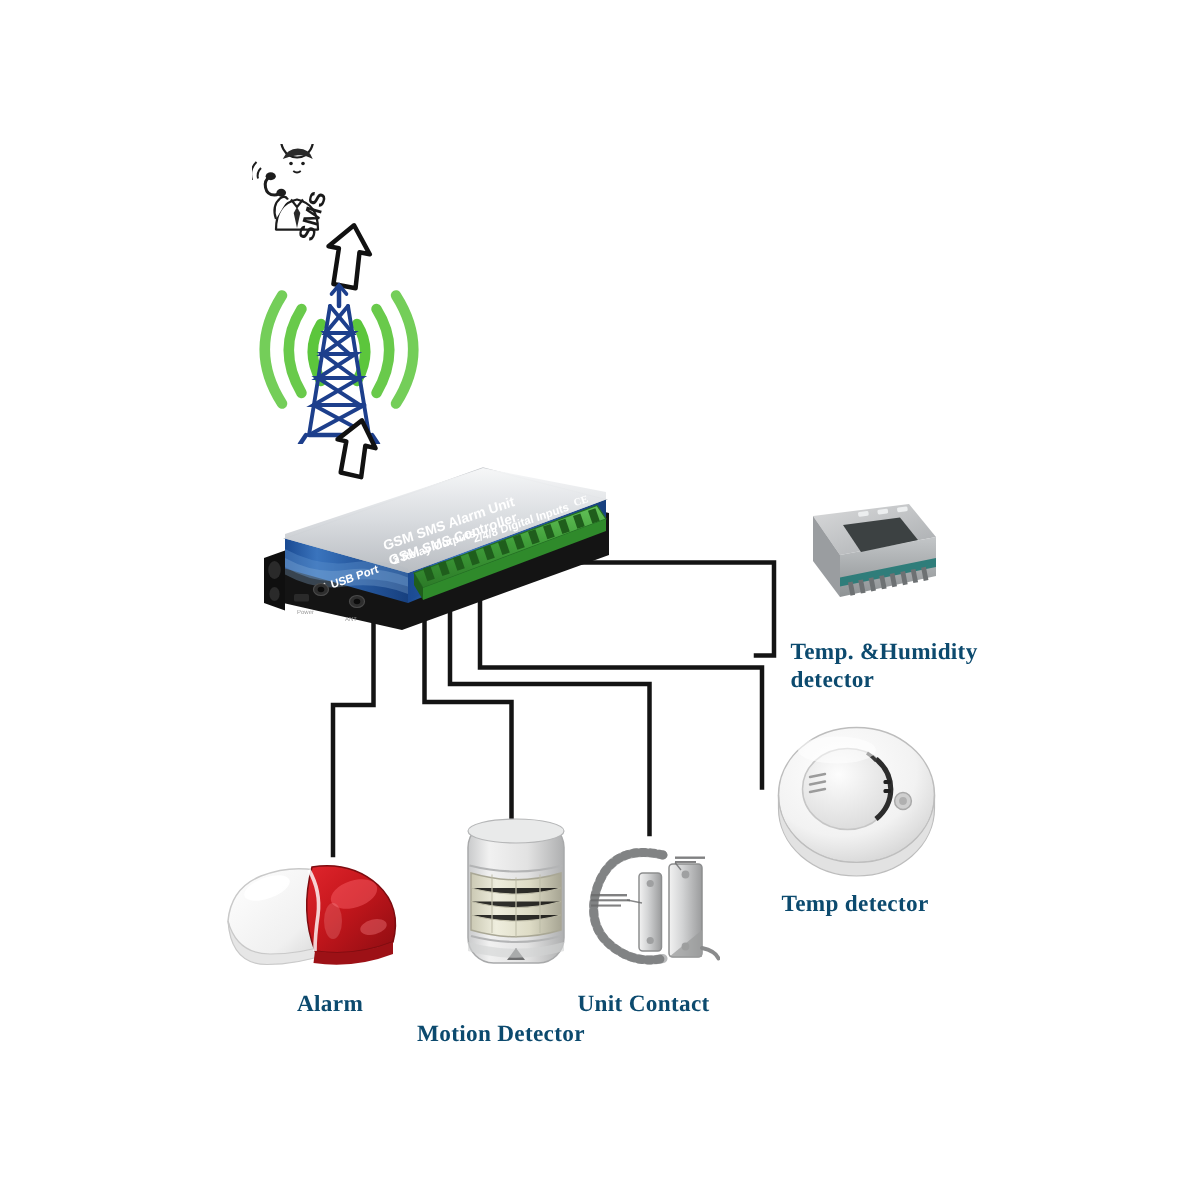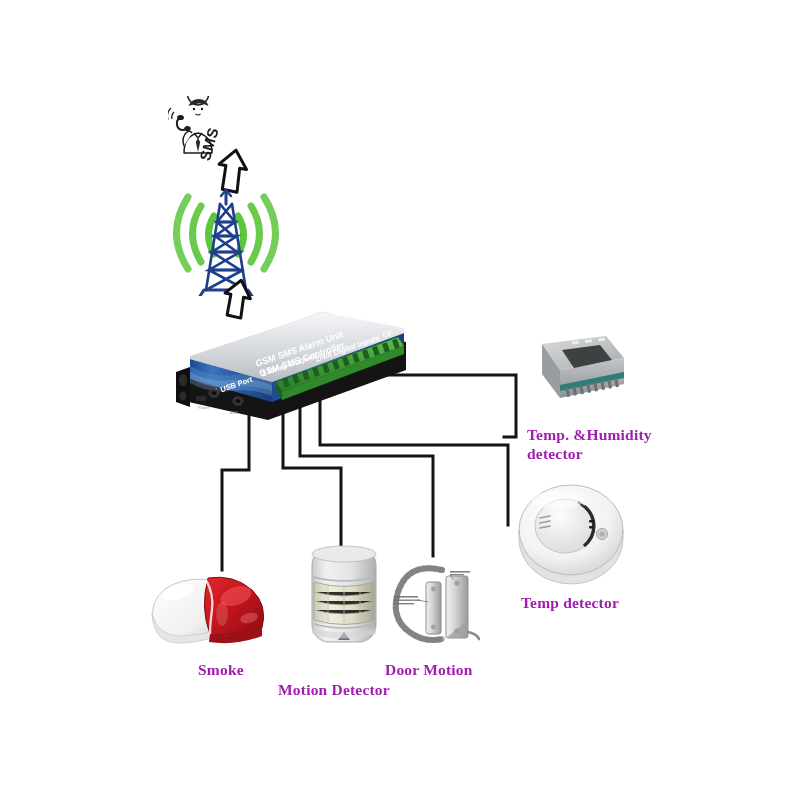--- a/index.html
+++ b/index.html
@@ -26,21 +26,21 @@
     left: 0; top: 0;
     width: 800px; height: 800px;
     pointer-events: none;
   }
 
   
   .device-label {
     position: absolute;
     font-family: "Liberation Serif", serif;
     font-weight: bold;
-    color: #a21caf;
+    color: #0c4a6e;
     font-size: 15.5px;
     line-height: 1.25;
     letter-spacing: 0.2px;
     white-space: pre-line;
   }
 
   
   .person-wrap { left: 168px; top: 96px; width: 62px; height: 58px; }
 
   
@@ -383,21 +383,21 @@
 
       <path d="M58,24 q8,14 6,30 q-2,14 -2,24" fill="none" stroke="#ffffff" stroke-width="2.4" opacity="0.8"></path>
 
       <ellipse cx="88" cy="40" rx="16" ry="9" fill="#ff6a6f" opacity="0.42" transform="rotate(-18 88 40)"></ellipse>
       <ellipse cx="101" cy="62" rx="9" ry="5" fill="#ff8a8e" opacity="0.35" transform="rotate(-14 101 62)"></ellipse>
       <ellipse cx="74" cy="58" rx="6" ry="12" fill="#ffb0b3" opacity="0.22"></ellipse>
 
       <ellipse cx="30" cy="36" rx="16" ry="7" fill="#ffffff" opacity="0.9" transform="rotate(-20 30 36)"></ellipse>
     </svg>
   </div>
-  <div class="device-label lbl-siren">Smoke</div>
+  <div class="device-label lbl-siren">Alarm</div>
 
   <div class="abs motion-wrap">
     <svg viewBox="0 0 76 108" width="76" height="108">
       <defs>
         <linearGradient id="pirBody" x1="0" y1="0" x2="1" y2="0">
           <stop offset="0%" stop-color="#c9cacb"></stop>
           <stop offset="22%" stop-color="#f1f1f1"></stop>
           <stop offset="62%" stop-color="#e2e2e2"></stop>
           <stop offset="100%" stop-color="#aeafb0"></stop>
         </linearGradient>
@@ -466,15 +466,15 @@
         <rect x="6" y="44" width="24" height="1.6"></rect>
         <rect x="6" y="47.5" width="26" height="1.4"></rect>
         <rect x="6" y="51" width="20" height="1.4"></rect>
       </g>
       <g stroke="#6a6b6c" stroke-width="0.9" opacity="0.8">
         <path d="M30,48 L40,50"></path>
         <path d="M62,23 L66,28"></path>
       </g>
     </svg>
   </div>
-  <div class="device-label lbl-door">Door Motion</div>
+  <div class="device-label lbl-door">Unit Contact</div>
 
 </div>
 
 </body></html>

